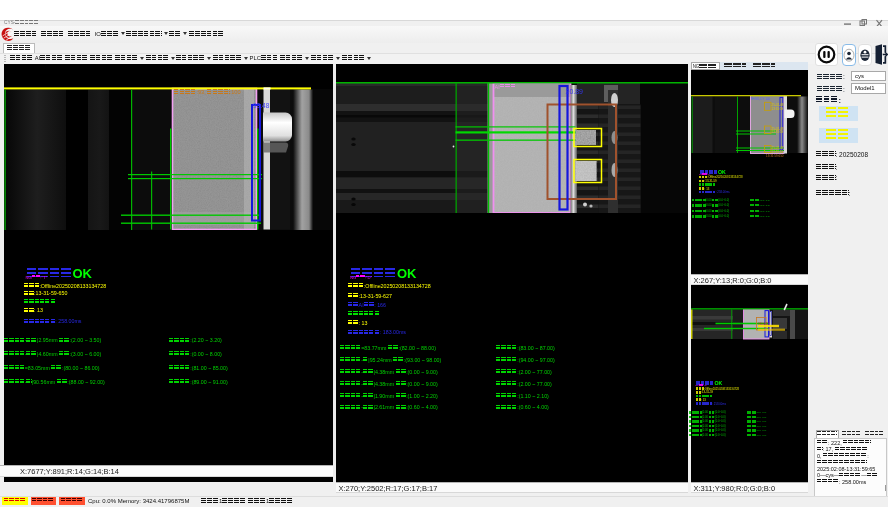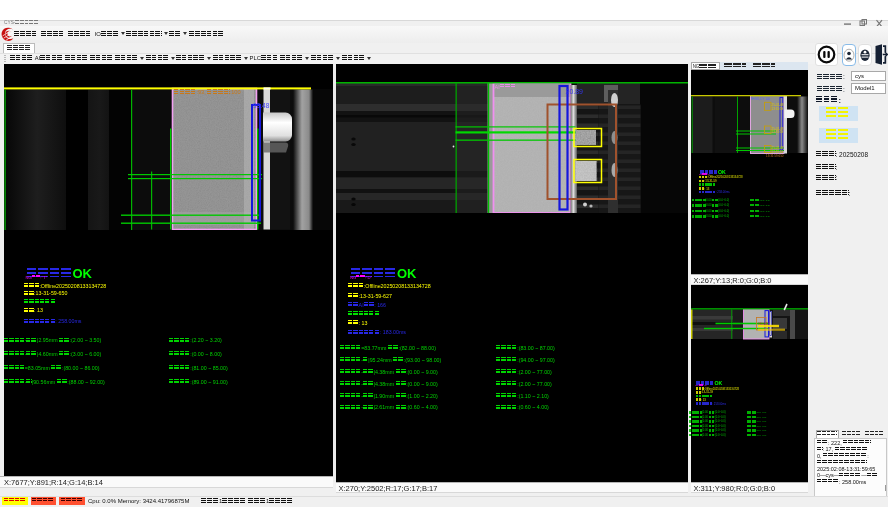--- a/index.html
+++ b/index.html
@@ -336,21 +336,21 @@
 <div class="a" style="left:746.5px;top:415.8px;color:#00c800;font-size:2.4px;white-space:nowrap"><i class="y" style="width:4em"></i>:(0.0~0.0)</div>
 <div class="a" style="left:688.5px;top:420.3px;color:#00c800;font-size:2.7px;white-space:nowrap"><i class="y" style="width:5em"></i>|0.00 <i class="y" style="width:2em"></i>:(0.0~0.0)</div>
 <div class="a" style="left:746.5px;top:420.3px;color:#00c800;font-size:2.4px;white-space:nowrap"><i class="y" style="width:4em"></i>:(0.0~0.0)</div>
 <div class="a" style="left:688.5px;top:424.8px;color:#00c800;font-size:2.7px;white-space:nowrap"><i class="y" style="width:5em"></i>|0.00 <i class="y" style="width:2em"></i>:(0.0~0.0)</div>
 <div class="a" style="left:746.5px;top:424.8px;color:#00c800;font-size:2.4px;white-space:nowrap"><i class="y" style="width:4em"></i>:(0.0~0.0)</div>
 <div class="a" style="left:688.5px;top:429.3px;color:#00c800;font-size:2.7px;white-space:nowrap"><i class="y" style="width:5em"></i>|0.00 <i class="y" style="width:2em"></i>:(0.0~0.0)</div>
 <div class="a" style="left:746.5px;top:429.3px;color:#00c800;font-size:2.4px;white-space:nowrap"><i class="y" style="width:4em"></i>:(0.0~0.0)</div>
 <div class="a" style="left:688.5px;top:433.8px;color:#00c800;font-size:2.7px;white-space:nowrap"><i class="y" style="width:5em"></i>|0.00 <i class="y" style="width:2em"></i>:(0.0~0.0)</div>
 <div class="a" style="left:746.5px;top:433.8px;color:#00c800;font-size:2.4px;white-space:nowrap"><i class="y" style="width:4em"></i>:(0.0~0.0)</div>
 
-<div class="a" style="left:0px;top:476px;width:333px;height:11.5px;background:#fafafa;border-top:1px solid #b5b5b5;border-bottom:1px solid #d8d8d8;color:#1a1a1a;font-size:7.5px;line-height:11px;padding-left:4px;white-space:nowrap">X:7677;Y:891;R:14;G:14;B:14</div>
+<div class="a" style="left:0px;top:465px;width:333px;height:11.5px;background:#fafafa;border-top:1px solid #b5b5b5;border-bottom:1px solid #d8d8d8;color:#1a1a1a;font-size:7.5px;line-height:11px;padding-left:20px;white-space:nowrap">X:7677;Y:891;R:14;G:14;B:14</div>
 <div class="a" style="left:335.5px;top:481.5px;width:352px;height:11.5px;background:#fafafa;border-top:1px solid #b5b5b5;border-bottom:1px solid #d8d8d8;color:#1a1a1a;font-size:7.5px;line-height:11px;padding-left:3px;white-space:nowrap">X:270;Y:2502;R:17;G:17;B:17</div>
 <div class="a" style="left:690.5px;top:273.5px;width:117.5px;height:11.5px;background:#fafafa;border-top:1px solid #b5b5b5;border-bottom:1px solid #d8d8d8;color:#1a1a1a;font-size:7.5px;line-height:11px;padding-left:3px;white-space:nowrap">X:267;Y:13;R:0;G:0;B:0</div>
 <div class="a" style="left:690.5px;top:481.5px;width:117.5px;height:11.5px;background:#fafafa;border-top:1px solid #b5b5b5;border-bottom:1px solid #d8d8d8;color:#1a1a1a;font-size:7.5px;line-height:11px;padding-left:3px;white-space:nowrap">X:311;Y:980;R:0;G:0;B:0</div>
 
 <div class="a" style="left:815px;top:43px;width:23px;height:23px;background:#fff;border:1px solid #e0e0e0;border-radius:3px"></div>
 <svg class="a" style="left:815px;top:43px" width="23" height="23" viewBox="0 0 23 23">
  <circle cx="11.5" cy="11.5" r="7.8" fill="none" stroke="#0a0a0a" stroke-width="2.2"></circle>
  <rect x="8.2" y="8" width="2.3" height="7" rx="1" fill="#0a0a0a"></rect>
  <rect x="12.5" y="8" width="2.3" height="7" rx="1" fill="#0a0a0a"></rect>
 </svg>

